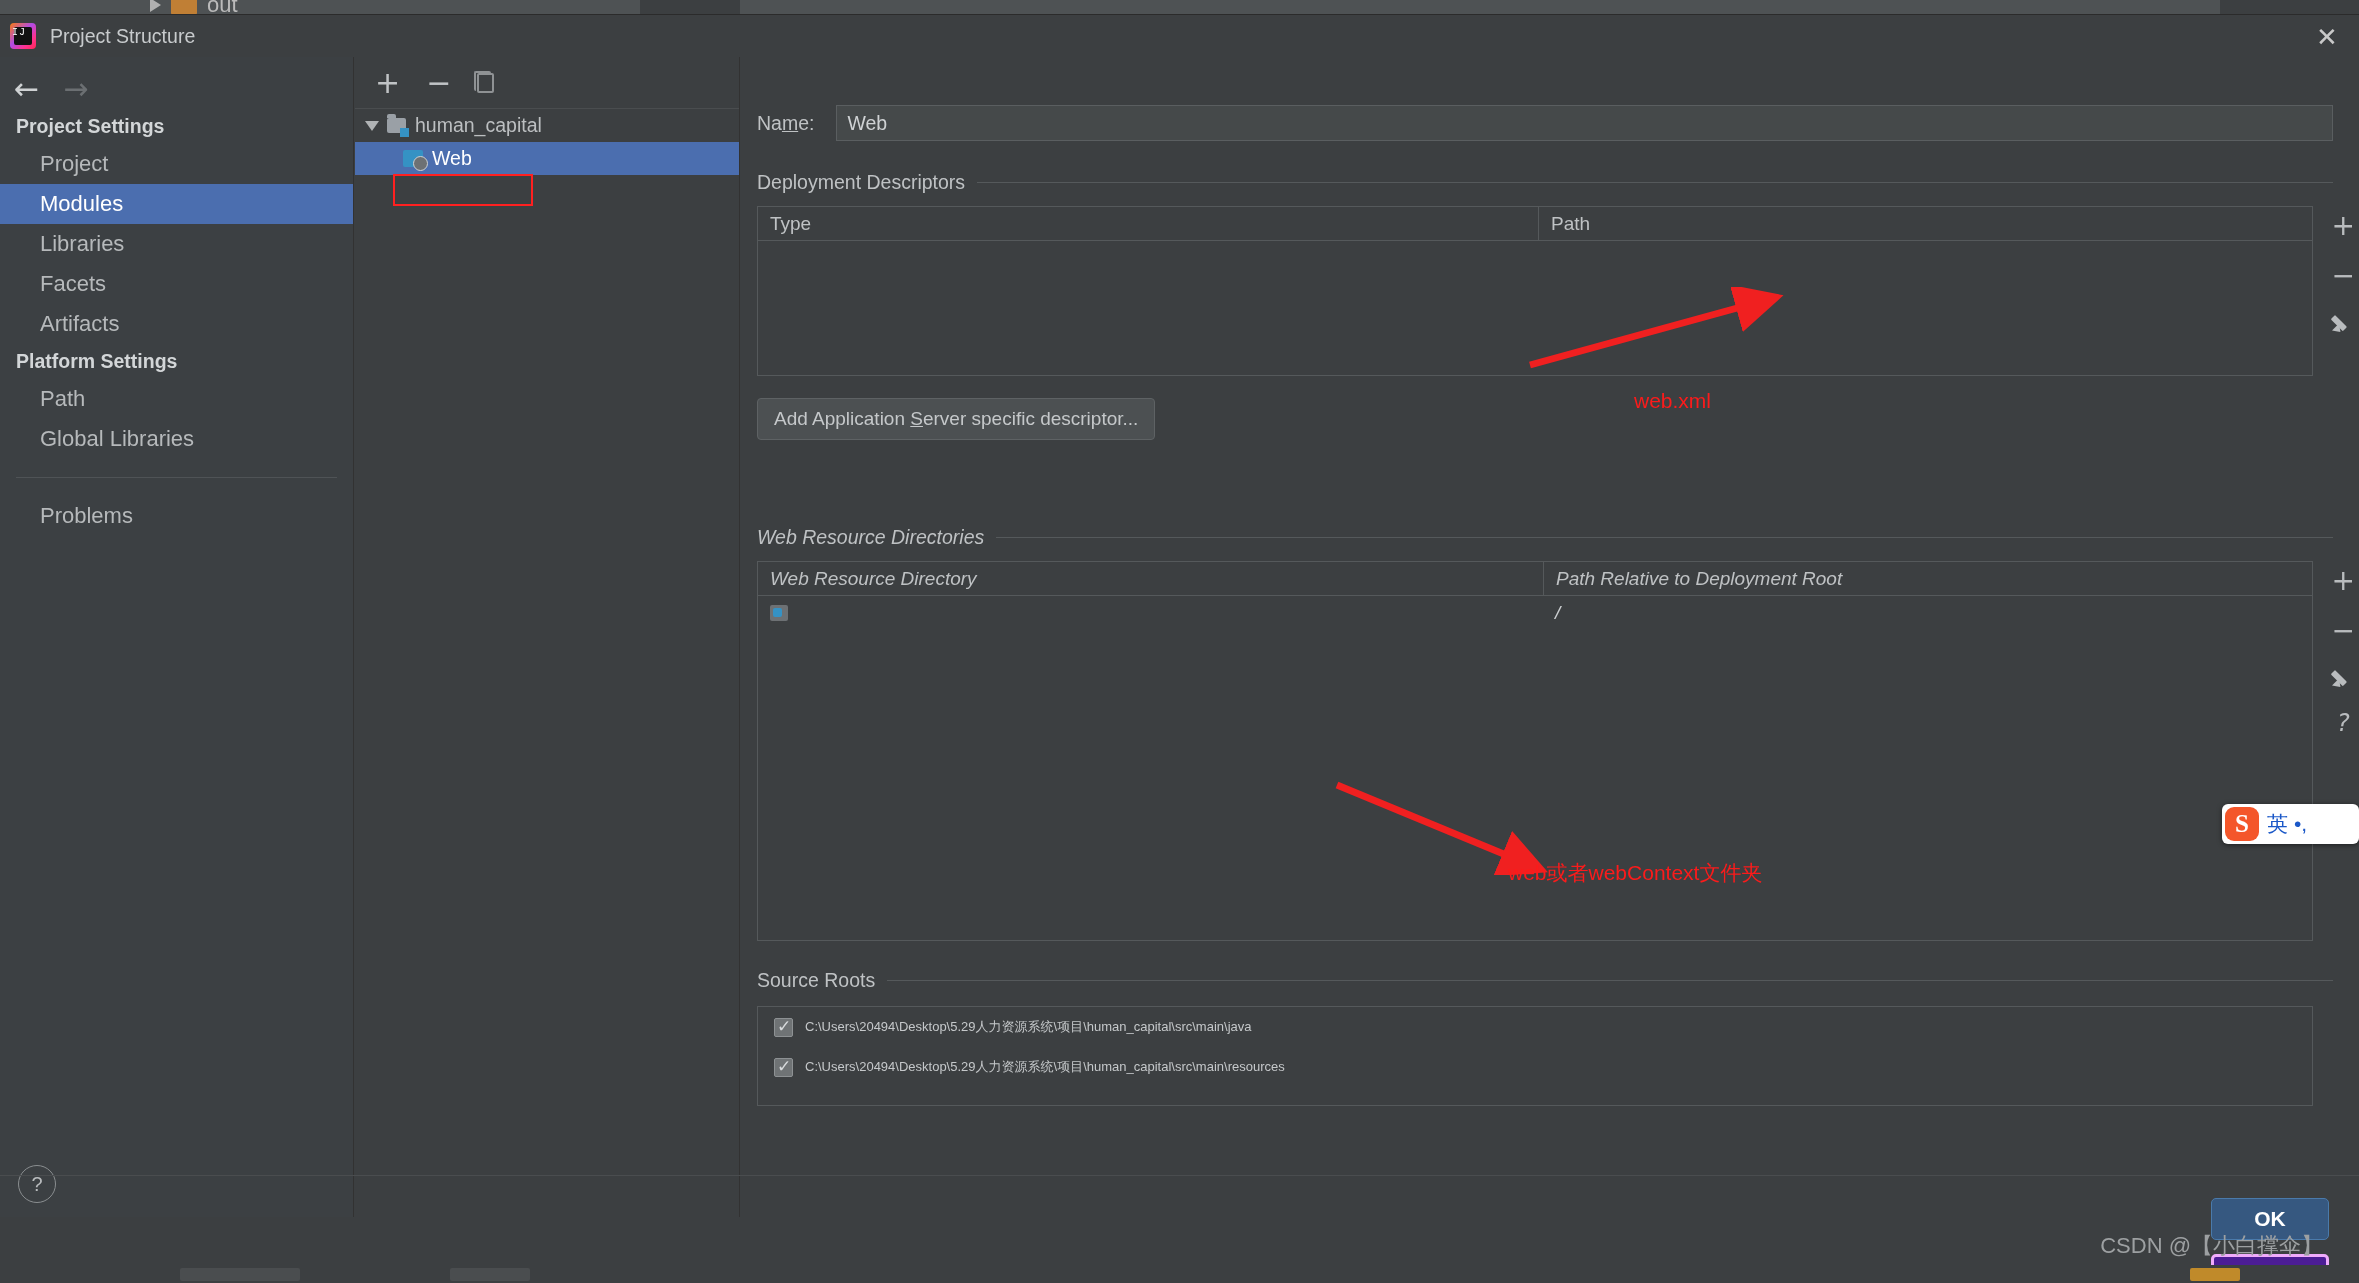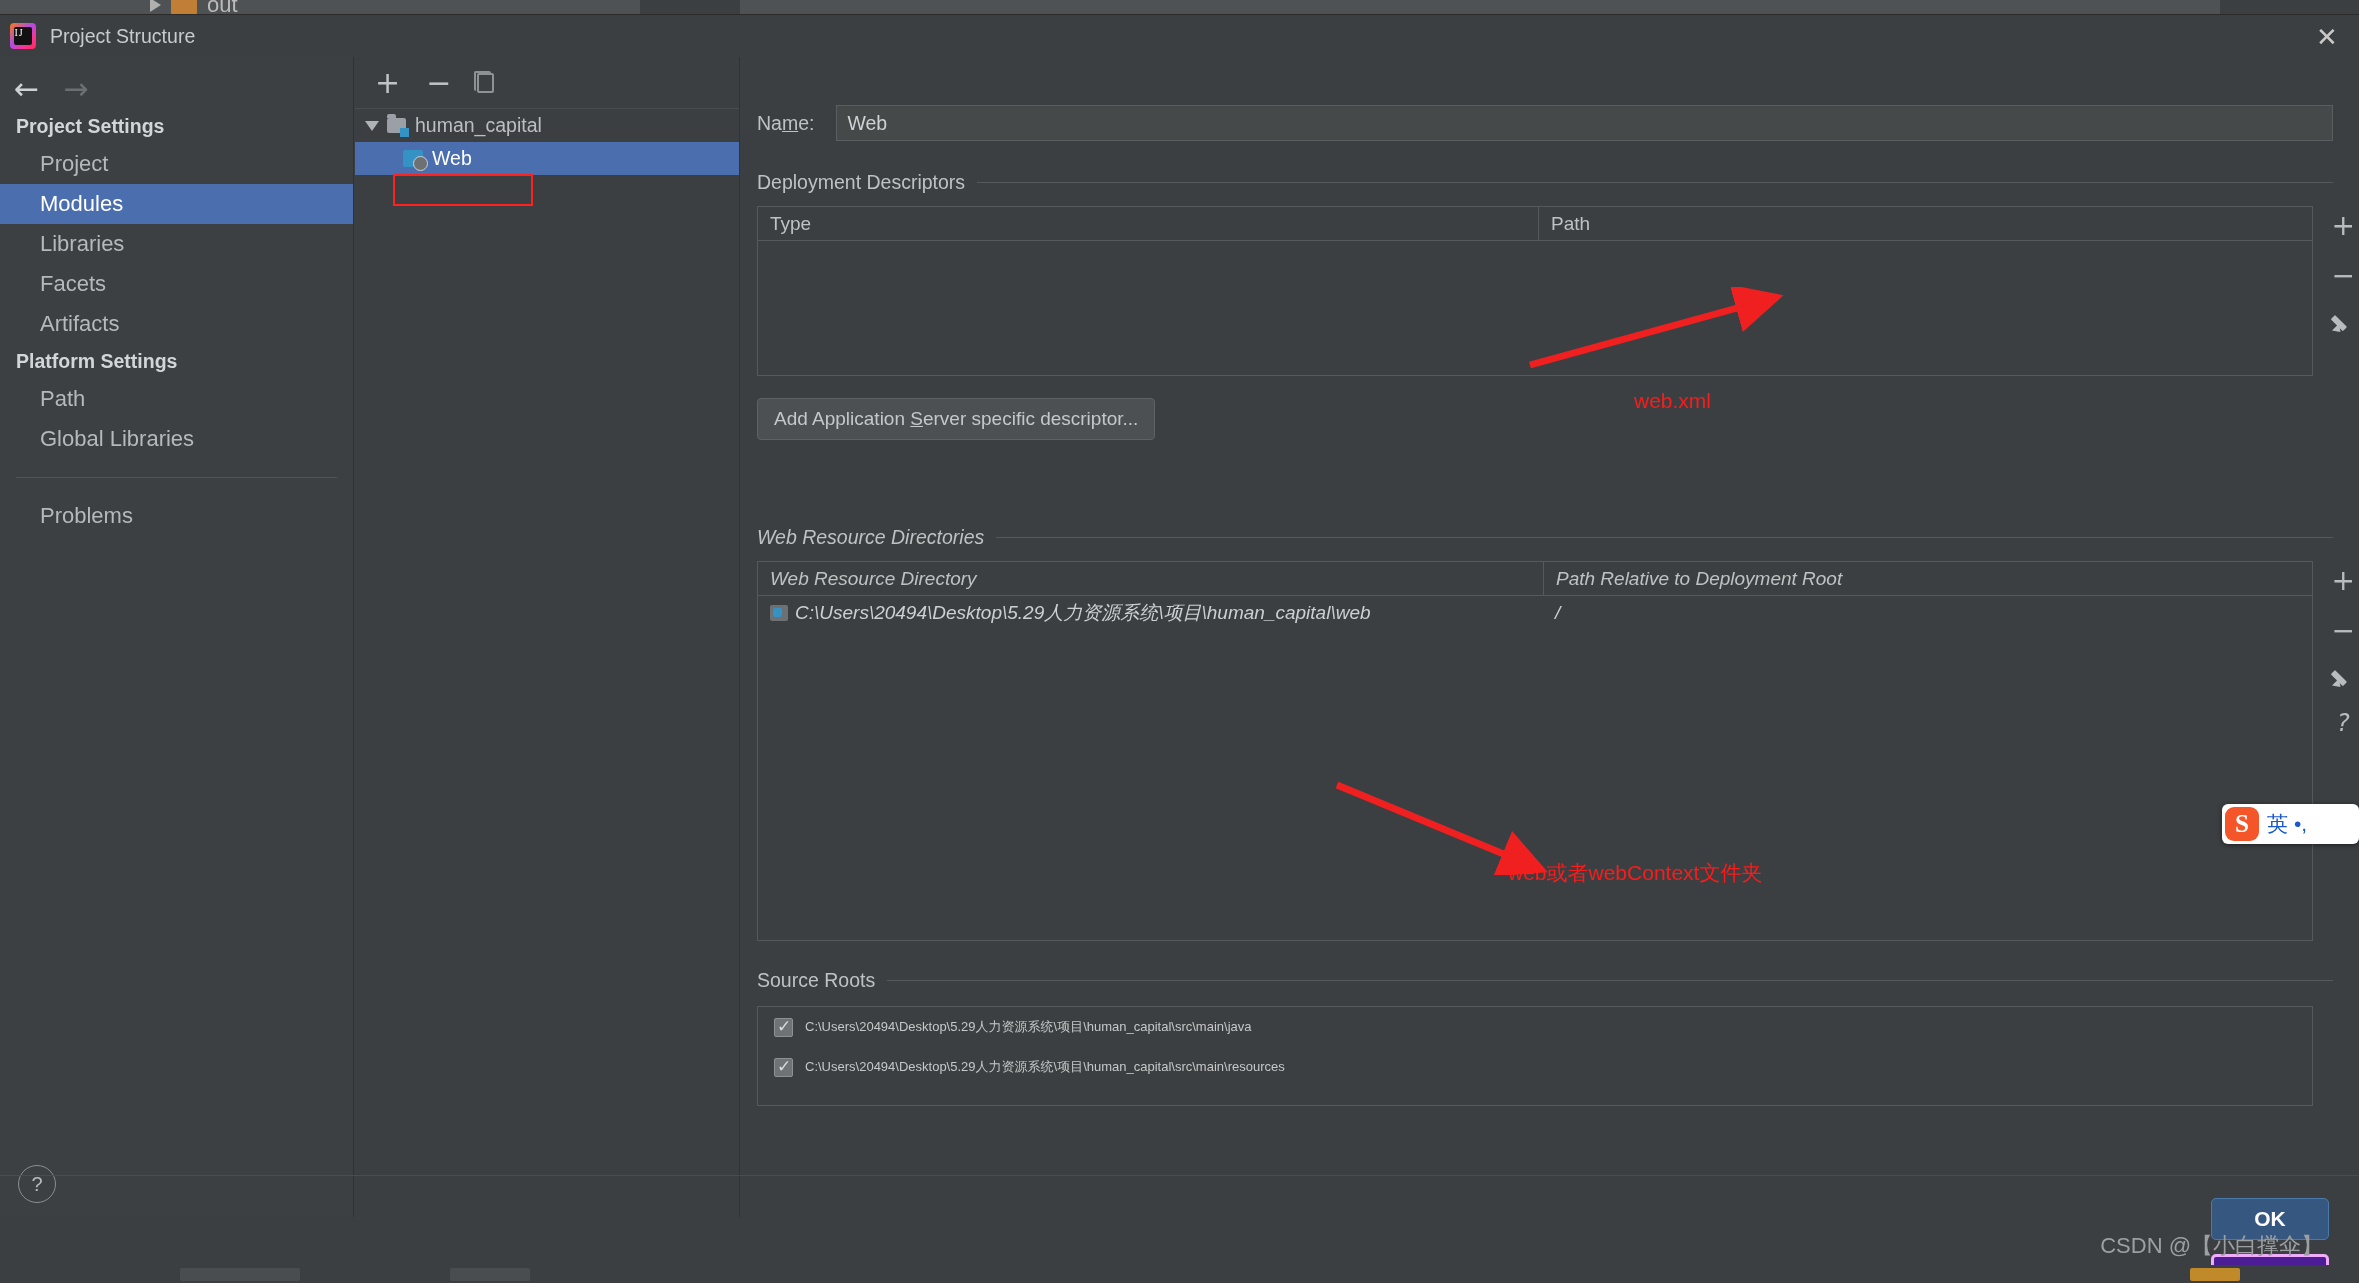--- a/index.html
+++ b/index.html
@@ -71,21 +71,21 @@
   .ij-logo {
     width: 26px; height: 26px; margin-left: 10px; position: relative; flex: none;
     border-radius: 4px; overflow: hidden;
     background: linear-gradient(135deg,#f97a12 0%, #b04ce6 45%, #ff318c 75%, #fe2857 100%);
   }
   .ij-logo .inner {
     position:absolute; left:4px; top:4px; width:18px; height:18px; background:#111; border-radius:2px;
   }
   .ij-logo .ij {
     position:absolute; left:0; top:0; width:18px; height:18px;
-    color:#fff; font-size:10px; font-family:Liberation Serif, serif;
+    color:#fff; font-size:10px; font-family:Liberation Mono, monospace;
     display:flex; align-items:center; justify-content:center; letter-spacing:1px;
   }
   .dlg-title {
     margin-left: 14px; color: #c8cbcd; font-size: 19.5px;
   }
   .close-btn {
     position: absolute; right: 18px; top: 8px; width: 28px; height: 28px;
     display: flex; align-items: center; justify-content: center;
     color: #c9c9c9; font-size: 26px; line-height: 1; cursor: pointer;
     font-family: "DejaVu Sans", sans-serif; font-weight: 300;
@@ -421,21 +421,20 @@
 
           <div style="position:relative;">
             <div class="table-wrap" style="height:380px;">
               <div class="thead">
                 <div class="th" style="width:785px">Web Resource Directory</div>
                 <div class="th" style="flex:1">Path Relative to Deployment Root</div>
               </div>
               <div class="trow">
                 <div class="td" style="width:785px">
                   <span class="dir-ico"></span>
-                  <span>C:\Users\20494\Desktop\5.29人力资源系统\项目\human_capital\web</span>
                 </div>
                 <div class="td" style="flex:1">/</div>
               </div>
             </div>
 
             <div class="side-ctrls" style="top:6px;">
               <span class="c">+</span>
               <span class="c">−</span>
               <span class="pencil"></span>
               <span class="c" style="font-size:24px">?</span>

